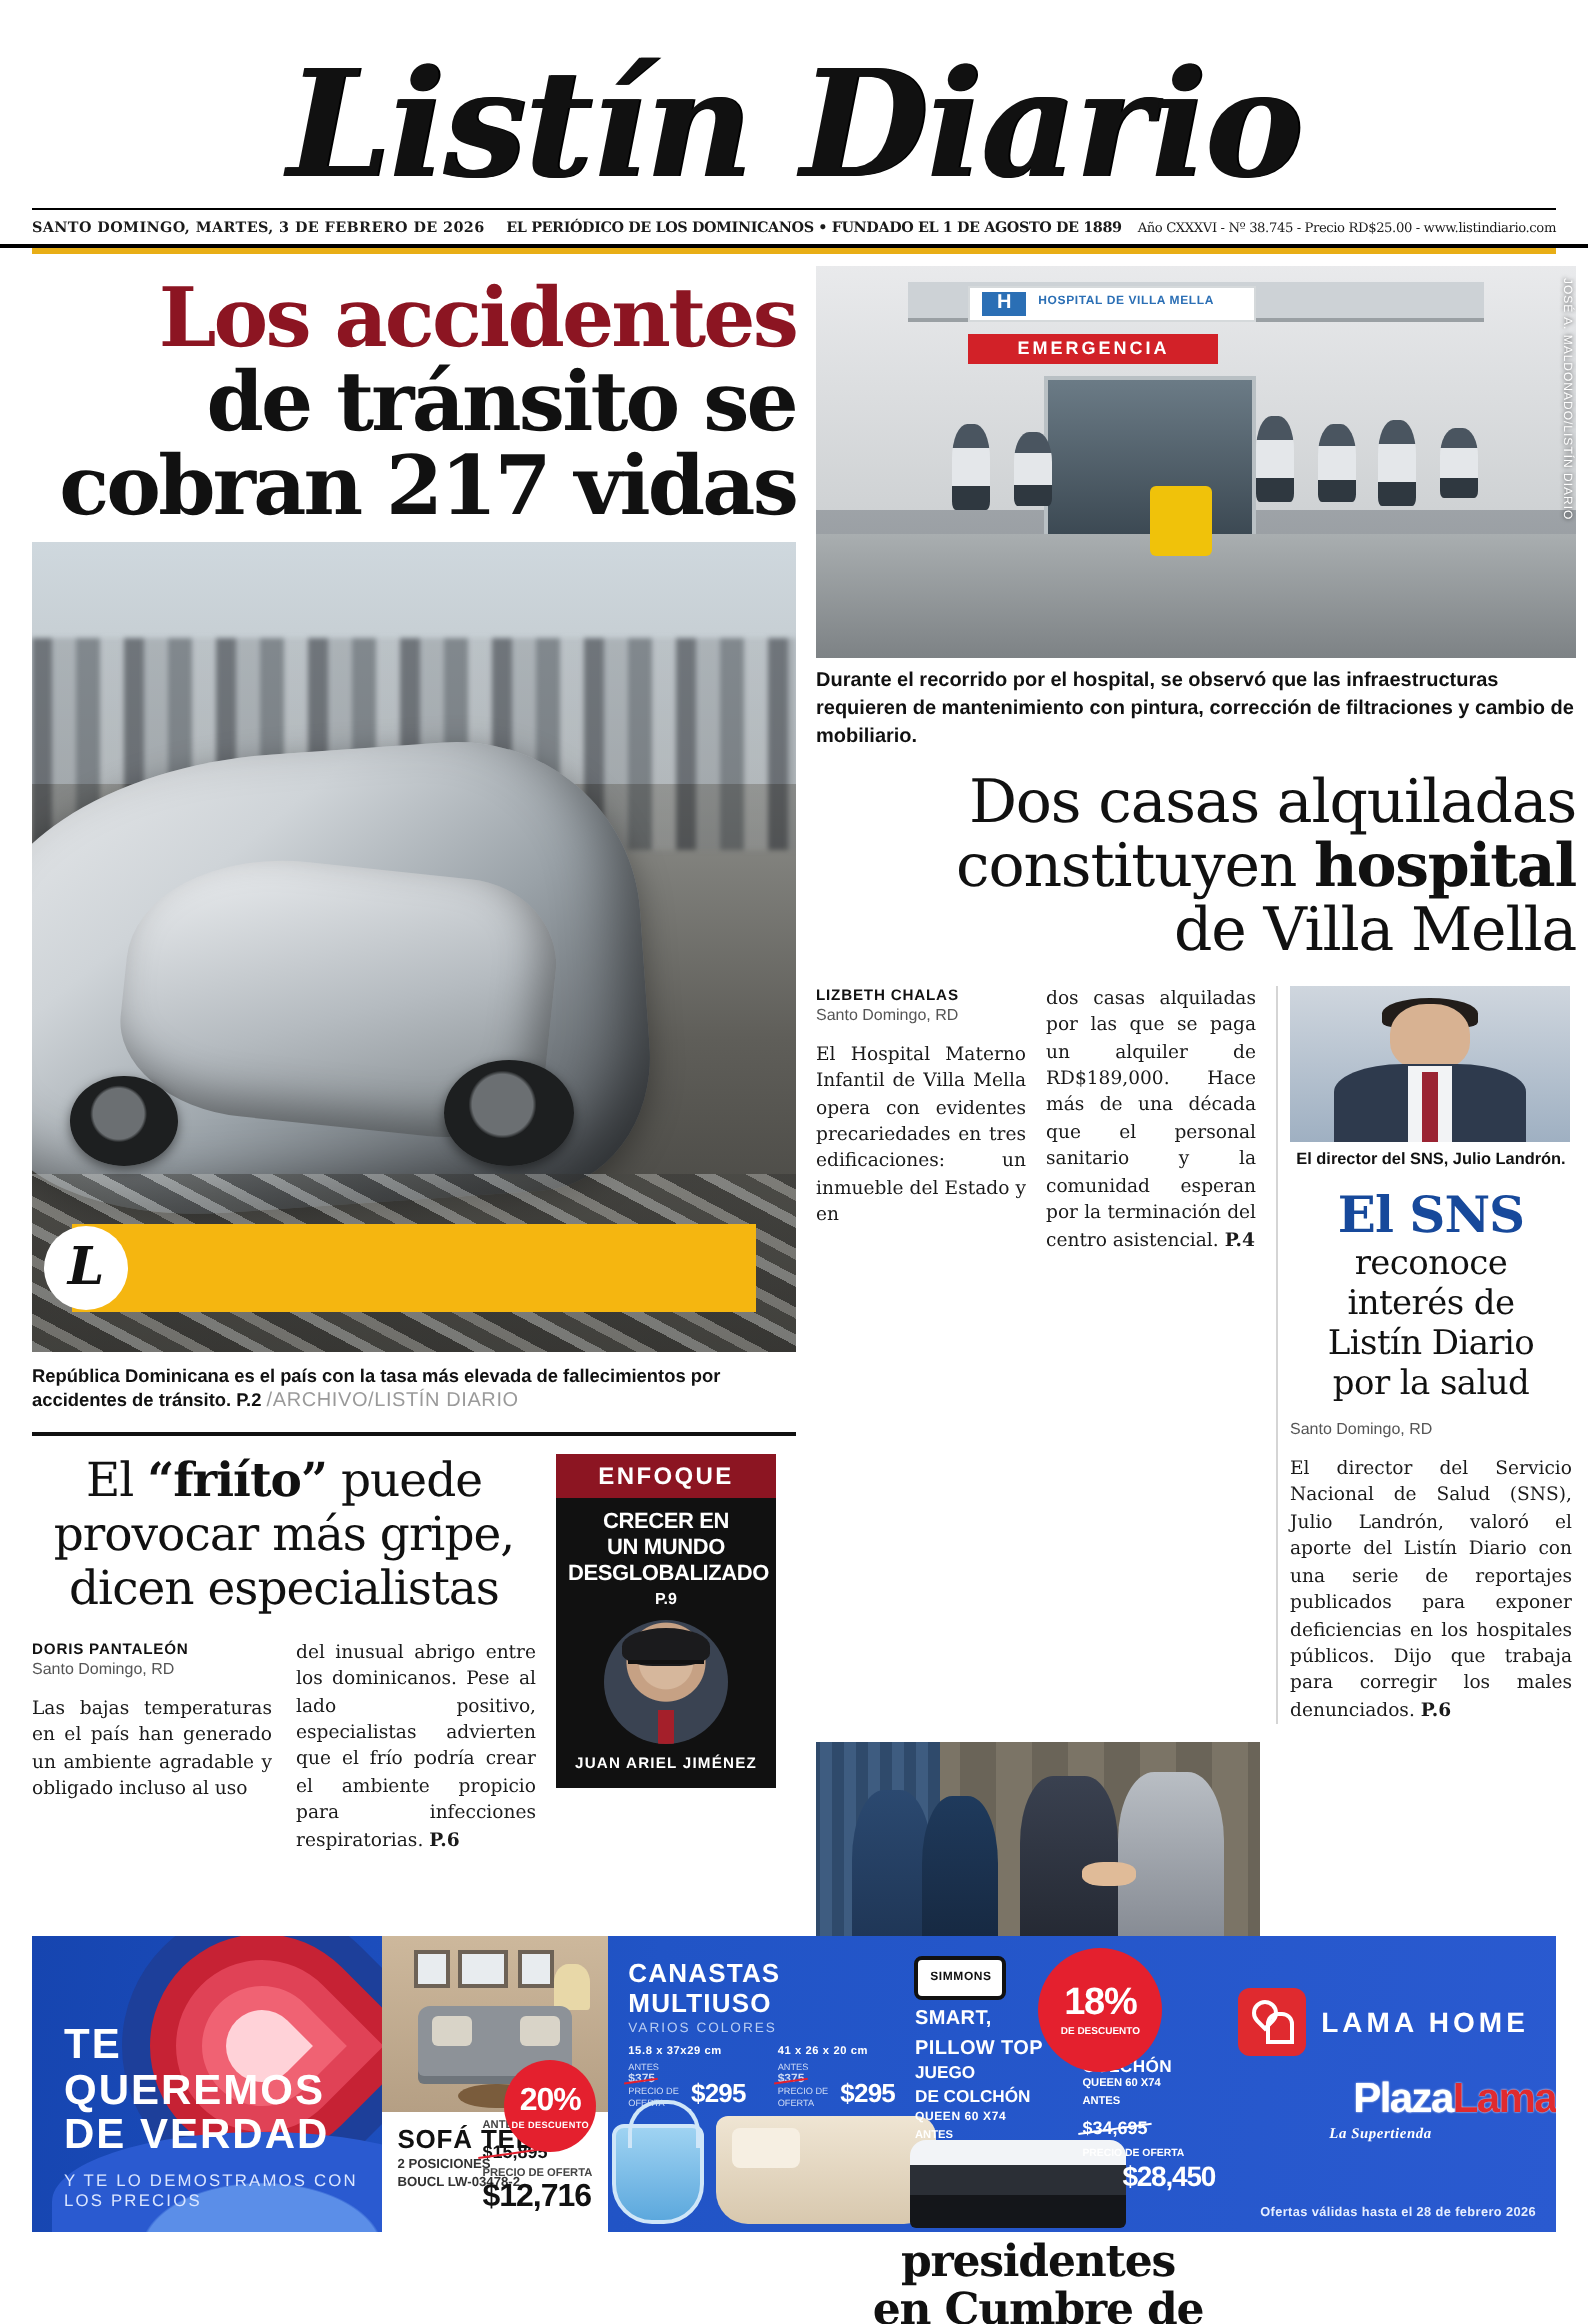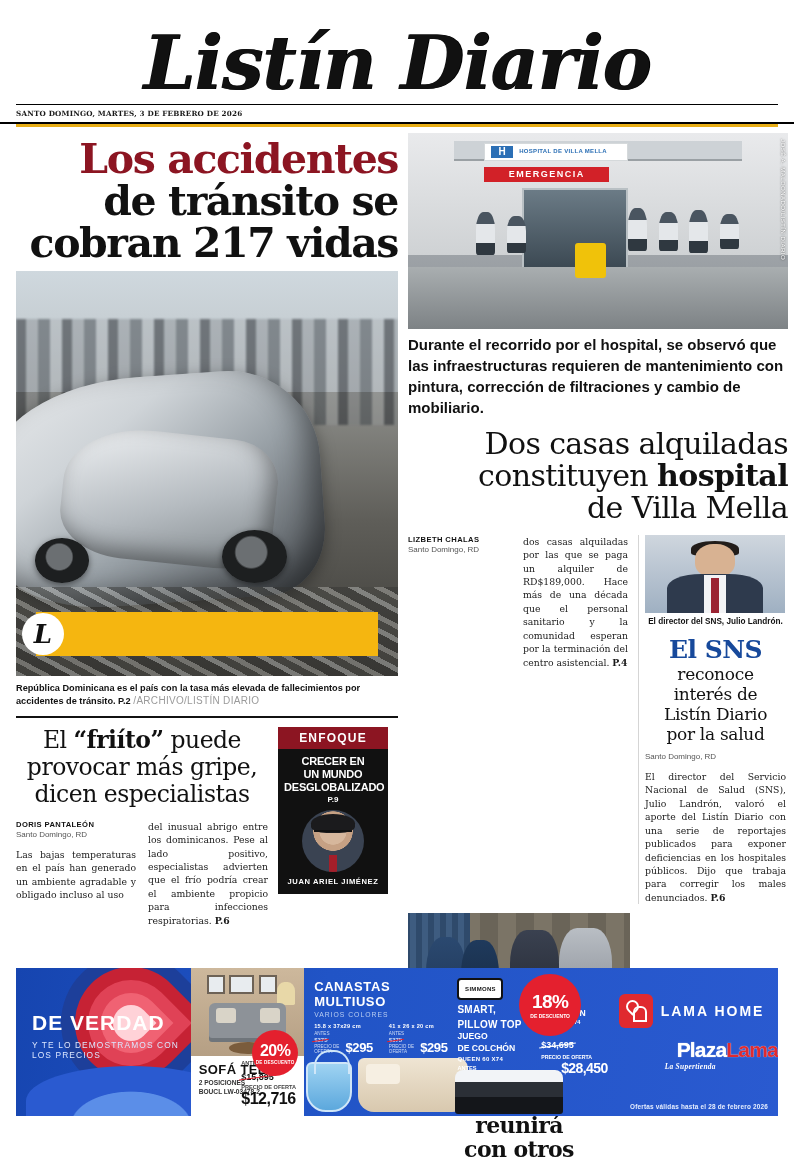--- a/index.html
+++ b/index.html
@@ -273,21 +273,21 @@
     position:absolute; left:44%; top:56%; width:8%; height:18%;
     background:#f0c20a; border-radius:3px;
   }
   .hosp-photo .credit {
     position:absolute; right:2px; top:6px;
     writing-mode: vertical-rl;
     font:6px "Liberation Sans",sans-serif; color:#fff; letter-spacing:.5px;
     text-shadow:0 0 2px rgba(0,0,0,.8);
   }
   .hosp-cap {
-    font-family:"Liberation Sans",sans-serif; font-size:15px; font-weight:bold;
+    font-family:"Liberation Sans",sans-serif; font-size:10px; font-weight:bold;
     line-height:1.4; color:#111; margin-top:5px;
   }
   .hosp-hl {
     font-family: "DejaVu Serif", serif; font-size: 30px; line-height: 1.07;
     text-align: right; color:#111; letter-spacing:-0.6px; margin-top: 10px;
   }
   .hosp-hl b { font-weight: bold; }
 
   .hosp-body-wrap { display:flex; gap: 10px; margin-top: 10px; }
   .hosp-col { width: 105px; }
@@ -490,21 +490,21 @@
   .ad-p4 .antv { font:bold 9px "Liberation Sans",sans-serif; position:relative; display:inline-block;}
   .ad-p4 .antv::after{content:""; position:absolute; left:-2px; right:-2px; top:52%; height:1.3px; background:#e4202e; transform:rotate(-8deg);}
   .ad-p4 .ofl { font:bold 5.6px "Liberation Sans",sans-serif; margin-top:2px;}
   .ad-p4 .ofv { font:bold 15px "Liberation Sans",sans-serif; letter-spacing:-0.6px;}
   .mattress {
     position:absolute; left:2px; bottom:2px; width:108px; height:44px;
     background: linear-gradient(#f2f4f7 0 28%, #2b2f36 28% 62%, #14161a 62% 100%);
     border-radius: 8px 8px 3px 3px;
   }
 
-  .ad-p5 { width: 88px; position:relative; color:#fff; padding-top:40px;}
+  .ad-p5 { width: 88px; position:relative; color:#fff; padding-top:60px;}
   .disc18 {
     position:absolute; left:-22px; top:6px; width:62px; height:62px; border-radius:50%;
     background:#e4202e; display:flex; flex-direction:column; align-items:center; justify-content:center;
     z-index:5;
   }
   .disc18 .n { font:bold 19px "Liberation Sans",sans-serif; letter-spacing:-0.6px;}
   .disc18 .s { font:bold 5px "Liberation Sans",sans-serif;}
   .ad-p5 .cl { font:bold 8.6px "Liberation Sans",sans-serif; letter-spacing:.2px;}
   .ad-p5 .sz { font:bold 5.6px "Liberation Sans",sans-serif; margin-top:1px;}
   .ad-p5 .ant { font:bold 5.6px "Liberation Sans",sans-serif; margin-top:3px;}
@@ -535,20 +535,24 @@
 </head>
 <body>
 
 <div class="page">
 
   <div class="masthead">
     <div class="masthead-title">Listín Diario</div>
     <div class="masthead-rule"></div>
     <div class="dateline-row">
       <div class="dateline-left">SANTO DOMINGO, MARTES, 3 DE FEBRERO DE 2026</div>
+      <div class="dateline-right">
+        <span class="dl-b">EL PERIÓDICO DE LOS DOMINICANOS • FUNDADO EL 1 DE AGOSTO DE 1889</span>
+        <span class="dl-s">Año CXXXVI - Nº 38.745 - Precio RD$25.00 - www.listindiario.com</span>
+      </div>
     </div>
   </div>
   <div class="gold-rule"></div>
 
   <div class="main">
 
     <div class="col-left">
 
       <div class="lead-hl">
         <span class="red">Los accidentes</span>
@@ -647,20 +651,21 @@
       <div class="hosp-hl">
         <span>Dos casas alquiladas</span><br>
         <span>constituyen </span><b>hospital</b><br>
         <span>de Villa Mella</span>
       </div>
 
       <div class="hosp-body-wrap">
         <div class="hosp-col">
           <div class="byline">LIZBETH CHALAS</div>
           <div class="byline-loc">Santo Domingo, RD</div>
+          <div class="body-txt">El Hospital Materno Infantil de Villa Mella opera con evidentes precariedades en tres edificaciones: un inmueble del Estado y en</div>
         </div>
         <div class="hosp-col">
           <div class="body-txt" style="margin-top:0">
             <span>dos casas alquiladas por las que se paga un alquiler de RD$189,000. Hace más de una década que el personal sanitario y la comunidad esperan por la terminación del centro asistencial.</span>
             <b>P.4</b>
           </div>
         </div>
 
         <div class="sns-col">
           <div class="sns-portrait">
@@ -717,20 +722,21 @@
     <div class="ad-p1">
       <div class="heart-rings">
         <div class="ring r1"></div>
         <div class="ring r2"></div>
         <div class="ring r3"></div>
         <div class="ring r4"></div>
         <div class="ring r5"></div>
       </div>
       <div class="steps"></div>
       <div class="ad-claim">
+        <div class="l1">TE QUEREMOS</div>
         <div class="l1">DE VERDAD</div>
         <div class="l3">Y TE LO DEMOSTRAMOS CON LOS PRECIOS</div>
       </div>
     </div>
 
     <div class="ad-p2">
       <div class="sofa-img">
         <div class="frame f1"></div>
         <div class="frame f2"></div>
         <div class="frame f3"></div>

